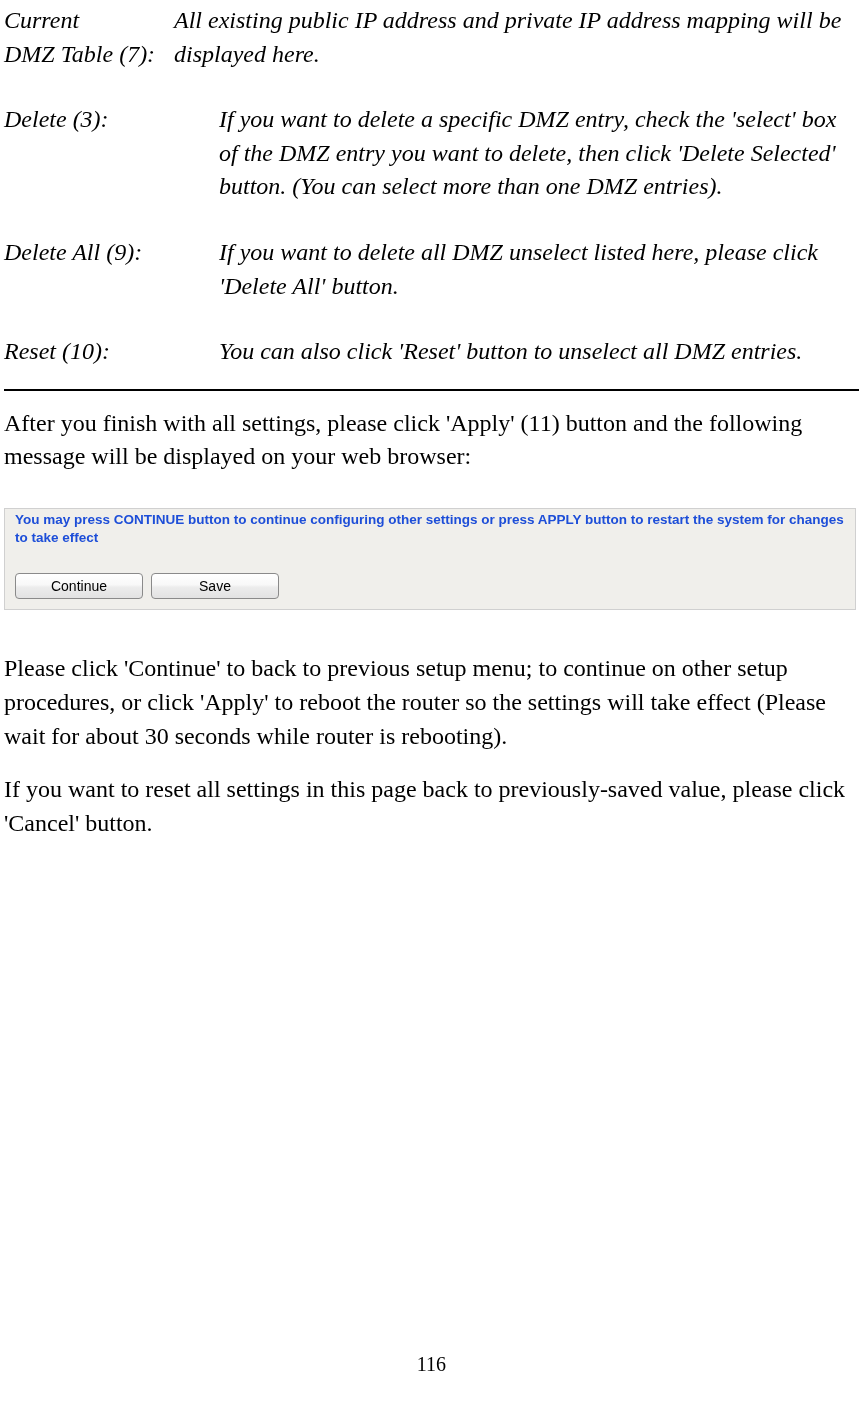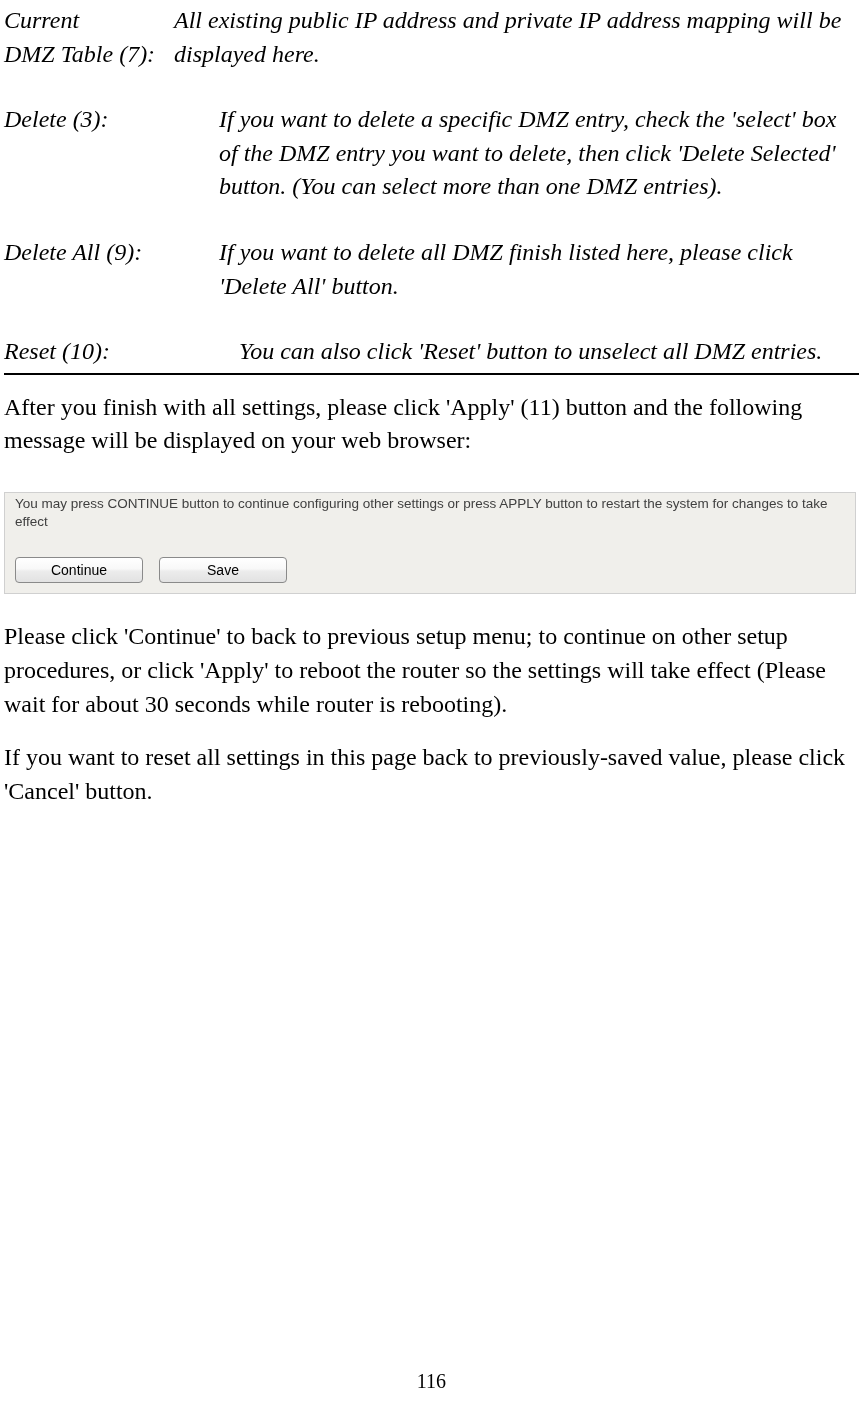--- a/index.html
+++ b/index.html
@@ -13,30 +13,29 @@
       line-height: 1.4;
       color: #000;
       width: 863px;
       height: 1411px;
       padding: 4px 4px 0 4px;
       position: relative;
       background: #fff;
     }
     .definitions {
       border-bottom: 2px solid #000;
-      padding-bottom: 4px;
+      padding-bottom: 20px;
     }
     .def-row {
       display: flex;
       margin-bottom: 32px;
       font-style: italic;
     }
     .def-row:last-child {
       margin-bottom: 0;
-      gap: 20px;
     }
     .def-label {
       width: 215px;
       flex-shrink: 0;
     }
     .def-label-2line {
       width: 170px;
       flex-shrink: 0;
     }
     .def-desc {
@@ -57,49 +56,50 @@
       font-family: Arial, sans-serif;
       font-weight: bold;
       font-size: 17px;
       padding: 8px 10px 10px 10px;
     }
     .dialog-msg {
       font-family: Arial, sans-serif;
       font-size: 13.5px;
       line-height: 1.35;
       padding: 2px 10px 18px 10px;
-      color: #404040;
+      color: #1d4ed8;
+      font-weight: bold;
     }
     .dialog-buttons {
       padding: 8px 10px 10px 10px;
       display: flex;
-      gap: 16px;
+      gap: 8px;
     }
     .dialog-btn {
       font-family: Arial, sans-serif;
       font-size: 14px;
       width: 128px;
       height: 26px;
       background: linear-gradient(to bottom, #ffffff 0%, #f8f8f8 45%, #ececec 55%, #e2e2e2 100%);
       border: 1px solid #8a8a8a;
       border-radius: 4px;
       cursor: pointer;
       text-align: center;
     }
     .body-text-2 {
-      margin-top: 26px;
+      margin-top: 42px;
       font-style: normal;
     }
     .body-text-3 {
       margin-top: 20px;
       font-style: normal;
     }
     .page-number {
       position: absolute;
-      bottom: 16px;
+      bottom: 33px;
       left: 0;
       right: 0;
       text-align: center;
       font-size: 20px;
     }
   </style>
 </head>
 <body>
 
 <div class="definitions">
@@ -112,21 +112,21 @@
     <div class="def-desc">All existing public IP address and private IP address mapping will be displayed here.</div>
   </div>
 
   <div class="def-row">
     <div class="def-label">Delete (3):</div>
     <div class="def-desc">If you want to delete a specific DMZ entry, check the 'select' box of the DMZ entry you want to delete, then click 'Delete Selected' button. (You can select more than one DMZ entries).</div>
   </div>
 
   <div class="def-row">
     <div class="def-label">Delete All (9):</div>
-    <div class="def-desc">If you want to delete all DMZ finish listed here, please click 'Delete All' button.</div>
+    <div class="def-desc">If you want to delete all DMZ unselect listed here, please click 'Delete All' button.</div>
   </div>
 
   <div class="def-row">
     <div class="def-label">Reset (10):</div>
     <div class="def-desc">You can also click 'Reset' button to unselect all DMZ entries.</div>
   </div>
 
 </div>
 
 <p class="body-text">After you finish with all settings, please click 'Apply' (11) button and the following message will be displayed on your web browser:</p>

